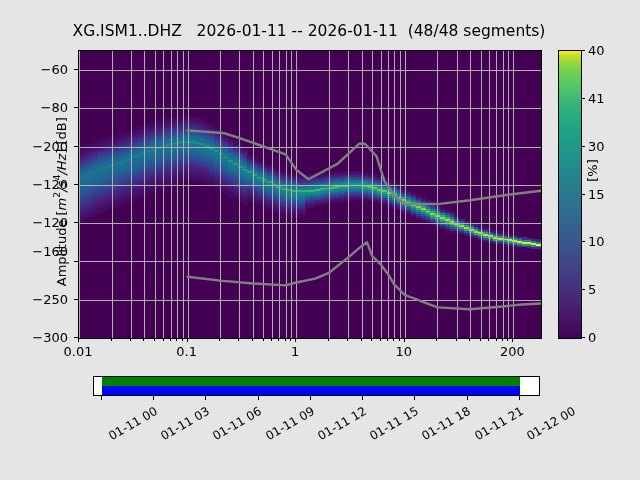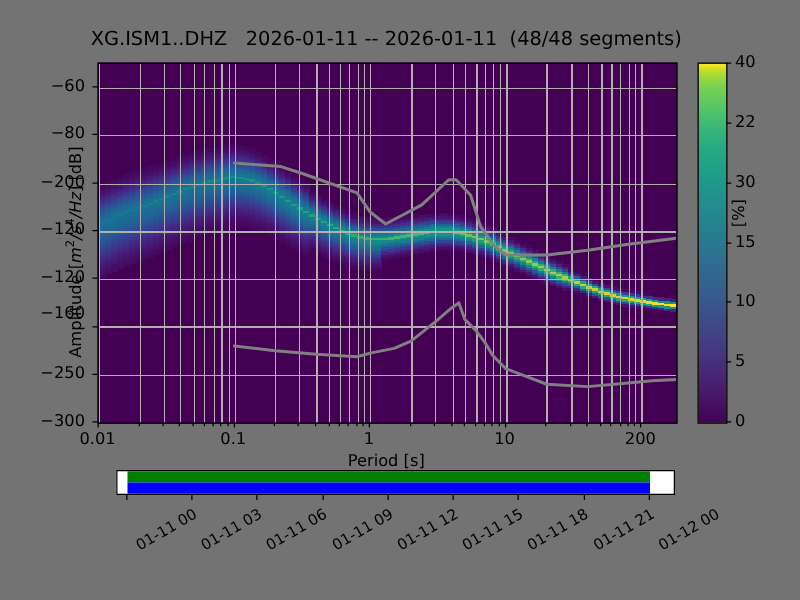--- a/index.html
+++ b/index.html
@@ -12,21 +12,21 @@
     height: 480px;
     position: relative;
     font-family: "DejaVu Sans", sans-serif;
     overflow: hidden;
   }
   #figure {
     position: absolute;
     left: 0; top: 0;
     width: 640px;
     height: 480px;
-    background: #737373;
+    background: #e5e5e5;
   }
 
   
   #title {
     position: absolute;
     left: 0;
     top: 22px;
     width: 618px;
     text-align: center;
     font-size: 15.5px;
@@ -2411,37 +2411,36 @@
       <div class="ytick" style="top:183.9px"></div>
       <div class="yticklabel" style="left:8px; top:183.9px">−120</div>
       <div class="ytick" style="top:145.7px"></div>
       <div class="yticklabel" style="left:8px; top:145.7px">−200</div>
       <div class="ytick" style="top:107.4px"></div>
       <div class="yticklabel" style="left:8px; top:107.4px">−80</div>
       <div class="ytick" style="top:69.1px"></div>
       <div class="yticklabel" style="left:8px; top:69.1px">−60</div>
     </div>
 
-  <div id="xlabel">Period [s]</div>
   <div id="ylabel"><span>Amplitude [</span><span class="mathit">m</span><span class="sup">2</span><span class="mathit">/s</span><span class="sup">4</span><span class="mathit">/Hz</span><span>] [dB]</span></div>
 
   <div id="colorbar"></div>
   <div id="cb-tick-layer">
       <div class="cbtick" style="top:337.0px"></div>
       <div class="cbticklabel" style="top:337.0px">0</div>
       <div class="cbtick" style="top:289.2px"></div>
       <div class="cbticklabel" style="top:289.2px">5</div>
       <div class="cbtick" style="top:241.3px"></div>
       <div class="cbticklabel" style="top:241.3px">10</div>
       <div class="cbtick" style="top:193.5px"></div>
       <div class="cbticklabel" style="top:193.5px">15</div>
       <div class="cbtick" style="top:145.7px"></div>
       <div class="cbticklabel" style="top:145.7px">30</div>
       <div class="cbtick" style="top:97.8px"></div>
-      <div class="cbticklabel" style="top:97.8px">22</div>
+      <div class="cbticklabel" style="top:97.8px">41</div>
       <div class="cbtick" style="top:50.0px"></div>
       <div class="cbticklabel" style="top:50.0px">40</div>
     </div>
   <div id="cblabel">[%]</div>
 
   <div id="timeline">
     <div class="tl-seg-green" style="left: 7.7px; width: 418.3px;"></div>
     <div class="tl-seg-blue" style="left: 7.7px; width: 418.3px;"></div>
   </div>
   <div id="tl-tick-layer">

